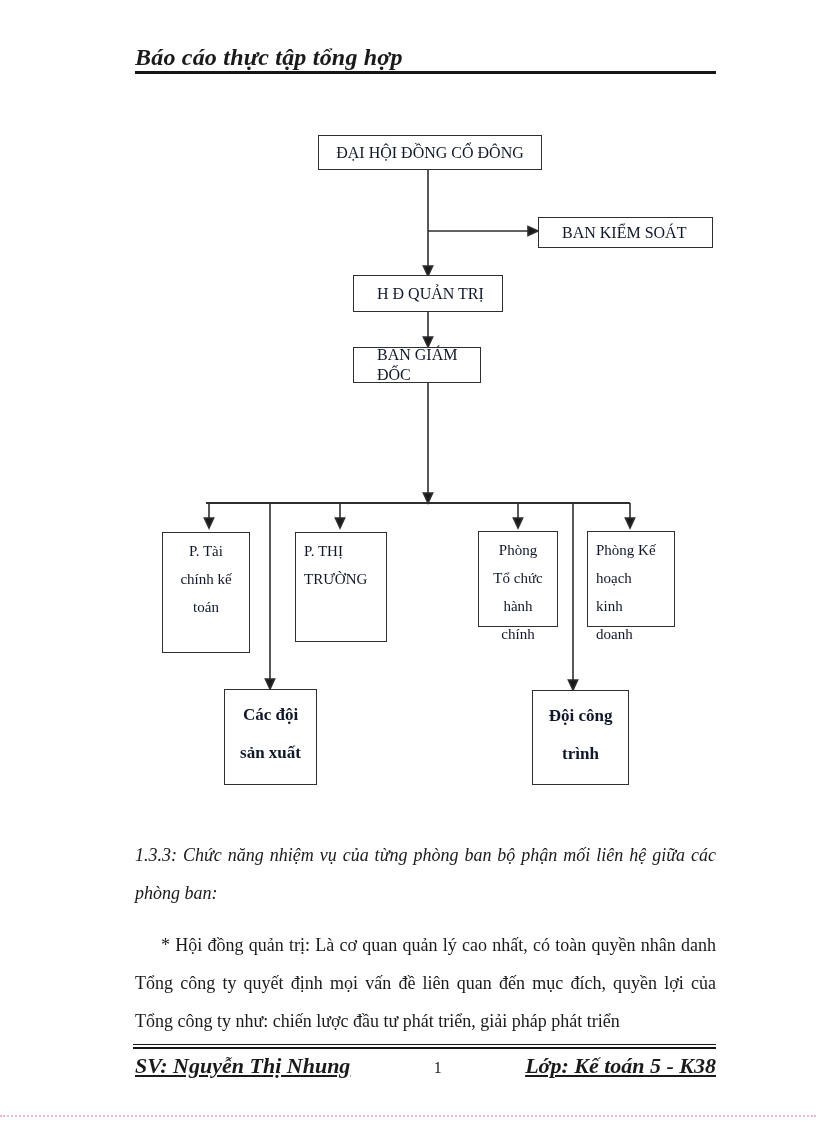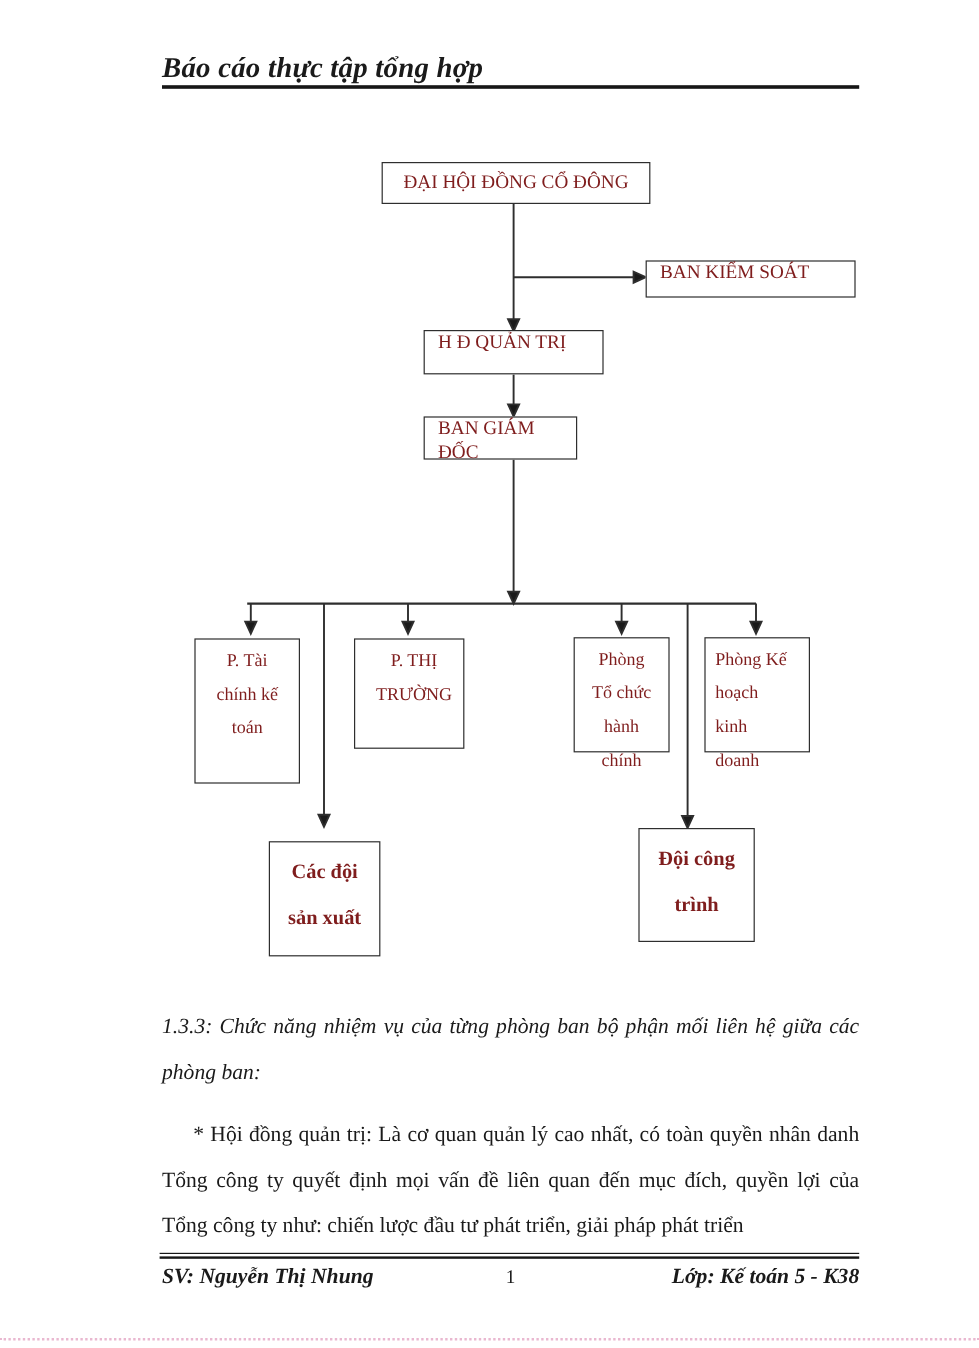--- a/index.html
+++ b/index.html
@@ -23,36 +23,36 @@
   }
   .footer-rule{
     position:absolute;left:133px;top:1044px;width:583px;height:2px;
     border-top:1px solid #161616;border-bottom:2px solid #161616;
   }
   .footer-row{
     position:absolute;left:135px;top:1053px;width:581px;
     display:flex;align-items:baseline;
   }
   .footer-left,.footer-right{
-    flex:1;font-size:18px;font-weight:bold;font-style:italic;white-space:nowrap;
+    flex:1;font-size:22px;font-weight:bold;font-style:italic;white-space:nowrap;text-decoration:underline;
   }
   .footer-right{text-align:right;}
   .footer-center{flex:1;text-align:center;font-size:16px;}
   .page-boundary{
     position:absolute;left:0;top:1115px;width:816px;height:0;
     border-top:2px dotted #e9b8d0;
   }
   
   .node{
     position:absolute;box-sizing:border-box;
     border:1px solid #2e2e2e;background:#ffffff;
-    font-size:16px;line-height:1.25;color:#7f1d1d;
+    font-size:16px;line-height:1.25;color:#0f172a;
   }
   .node.center{display:flex;align-items:center;justify-content:center;text-align:center;}
-  .node.padleft{display:flex;align-items:flex-start;padding-left:11px;}
+  .node.padleft{display:flex;align-items:center;padding-left:23px;}
   .multiline{white-space:pre-line;}
   .cell{
     font-size:15px;line-height:28px;padding-top:4px;
   }
   .cell.center{display:block;text-align:center;}
   .cell.left{padding-left:8px;}
   .bigcell{
     font-weight:bold;font-size:17px;line-height:38px;
     text-align:center;padding-top:6px;
   }
@@ -150,34 +150,34 @@
   </div>
 
   <div class="node padleft" style="left:353px;top:347px;width:128px;height:36px;">
     <span>BAN GIÁM ĐỐC</span>
   </div>
 
   <div class="node cell center multiline" style="left:162px;top:532px;width:88px;height:121px;">P. Tài
 chính kế
 toán</div>
 
-  <div class="node cell left multiline" style="left:295px;top:532px;width:92px;height:92px;text-align:center;">P. THỊ
+  <div class="node cell left multiline" style="left:295px;top:532px;width:92px;height:110px;">P. THỊ
 TRƯỜNG</div>
 
   <div class="node cell center multiline" style="left:478px;top:531px;width:80px;height:96px;">Phòng
 Tổ chức
 hành
 chính</div>
 
   <div class="node cell left multiline" style="left:587px;top:531px;width:88px;height:96px;">Phòng Kế
 hoạch
 kinh
 doanh</div>
 
-  <div class="node bigcell multiline" style="left:224px;top:689px;width:93px;height:96px;margin-top:12px;">Các đội
+  <div class="node bigcell multiline" style="left:224px;top:689px;width:93px;height:96px;">Các đội
 sản xuất</div>
 
   <div class="node bigcell multiline" style="left:532px;top:690px;width:97px;height:95px;">Đội công
 trình</div>
 
   <div class="section-heading">1.3.3: Chức năng nhiệm vụ của từng phòng ban bộ phận mối liên hệ giữa các phòng ban:</div>
 
   <p class="body-para"><span class="lead">* Hội đồng quản trị:</span><span> Là cơ quan quản lý cao nhất, có toàn quyền nhân danh Tổng công ty quyết định mọi vấn đề liên quan đến mục đích, quyền lợi của Tổng công ty như: chiến lược đầu tư phát triển, giải pháp phát triển</span></p>
 
   <div class="footer-rule"></div>

